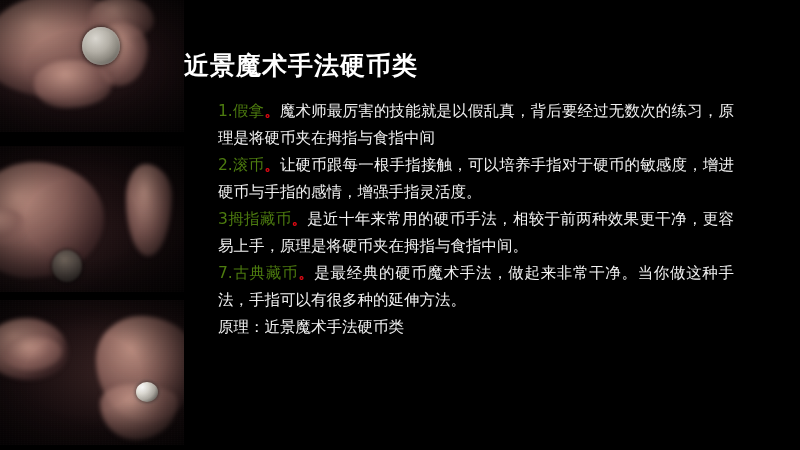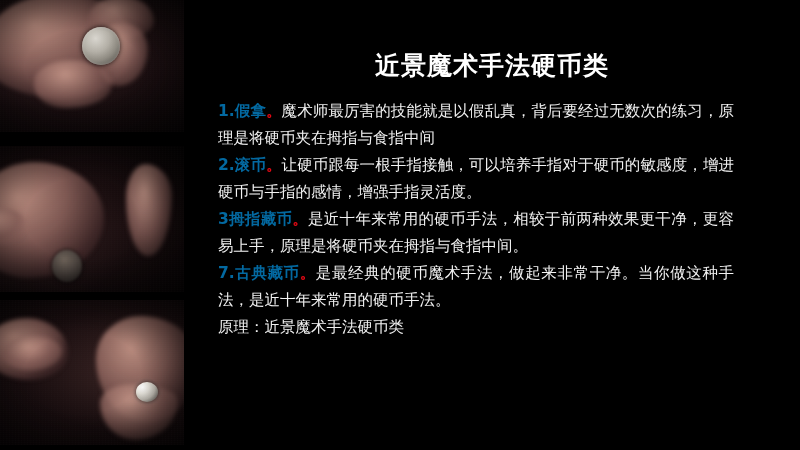--- a/index.html
+++ b/index.html
@@ -109,42 +109,42 @@
     left: 184px;
     top: 0;
     width: 616px;
     height: 450px;
   }
   .title {
     position: absolute;
     top: 50px;
     left: 0;
     width: 616px;
-    text-align: center;
+    text-align: left;
     color: #ffffff;
     font-weight: bold;
     font-size: 25px;
     letter-spacing: 1px;
     line-height: 32px;
     white-space: nowrap;
   }
   .body-text {
     position: absolute;
     top: 98px;
     left: 34px;
     width: 516px;
     color: #f2f2f2;
     font-size: 15.5px;
     line-height: 27px;
     text-align: justify;
   }
   .para { margin: 0; }
   .lead {
-    color: #0369a1;
-    font-weight: bold;
+    color: #4d7c0f;
+    font-weight: normal;
   }
   .lead-plain {
     color: #e50914;
     font-weight: bold;
   }
   .tail { color: #f2f2f2; }
   .principle { color: #f2f2f2; }
 </style>
 </head>
 <body>
@@ -196,20 +196,20 @@
     <div class="title">近景魔术手法硬币类</div>
 
     <div class="body-text">
 
       <p class="para"><span class="lead">1.假拿</span><span class="lead-plain">。</span><span class="tail">魔术师最厉害的技能就是以假乱真，背后要经过无数次的练习，原理是将硬币夹在拇指与食指中间</span></p>
 
       <p class="para"><span class="lead">2.滚币</span><span class="lead-plain">。</span><span class="tail">让硬币跟每一根手指接触，可以培养手指对于硬币的敏感度，增进硬币与手指的感情，增强手指灵活度。</span></p>
 
       <p class="para"><span class="lead">3拇指藏币</span><span class="lead-plain">。</span><span class="tail">是近十年来常用的硬币手法，相较于前两种效果更干净，更容易上手，原理是将硬币夹在拇指与食指中间。</span></p>
 
-      <p class="para"><span class="lead">7.古典藏币</span><span class="lead-plain">。</span><span class="tail">是最经典的硬币魔术手法，做起来非常干净。当你做这种手法，是近十年来常用的硬币手法。</span></p>
+      <p class="para"><span class="lead">7.古典藏币</span><span class="lead-plain">。</span><span class="tail">是最经典的硬币魔术手法，做起来非常干净。当你做这种手法，手指可以有很多种的延伸方法。</span></p>
 
       <p class="para principle">原理：近景魔术手法硬币类</p>
 
     </div>
   </div>
 
 </div>
 
 </body></html>

